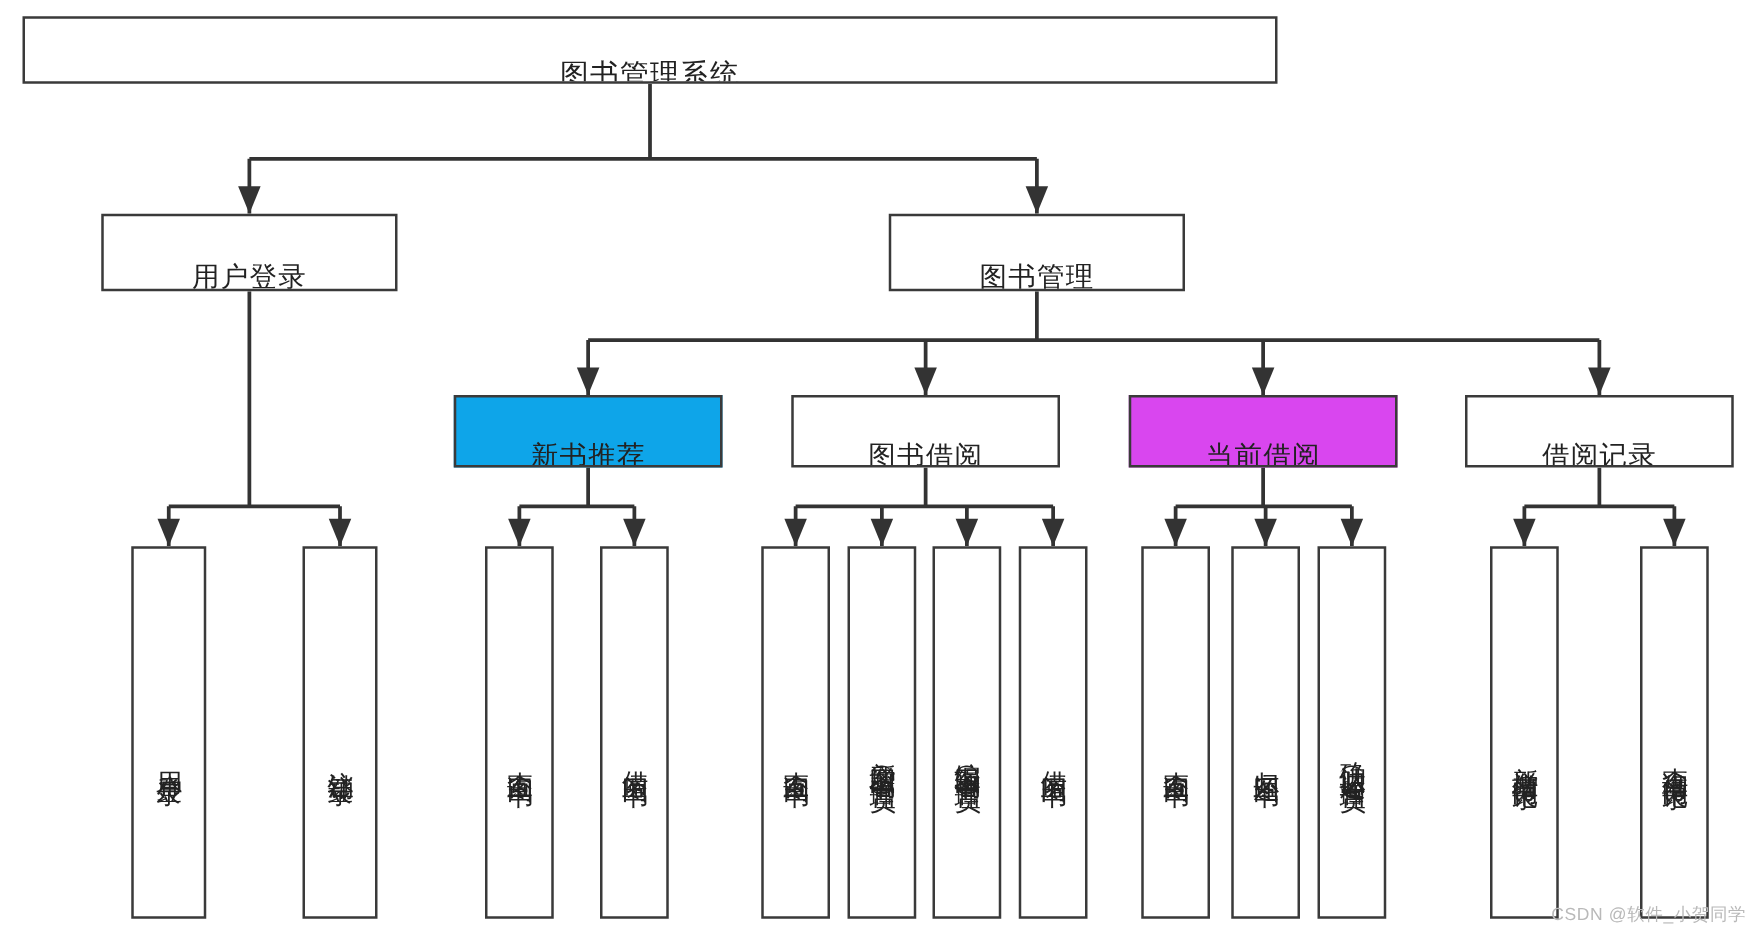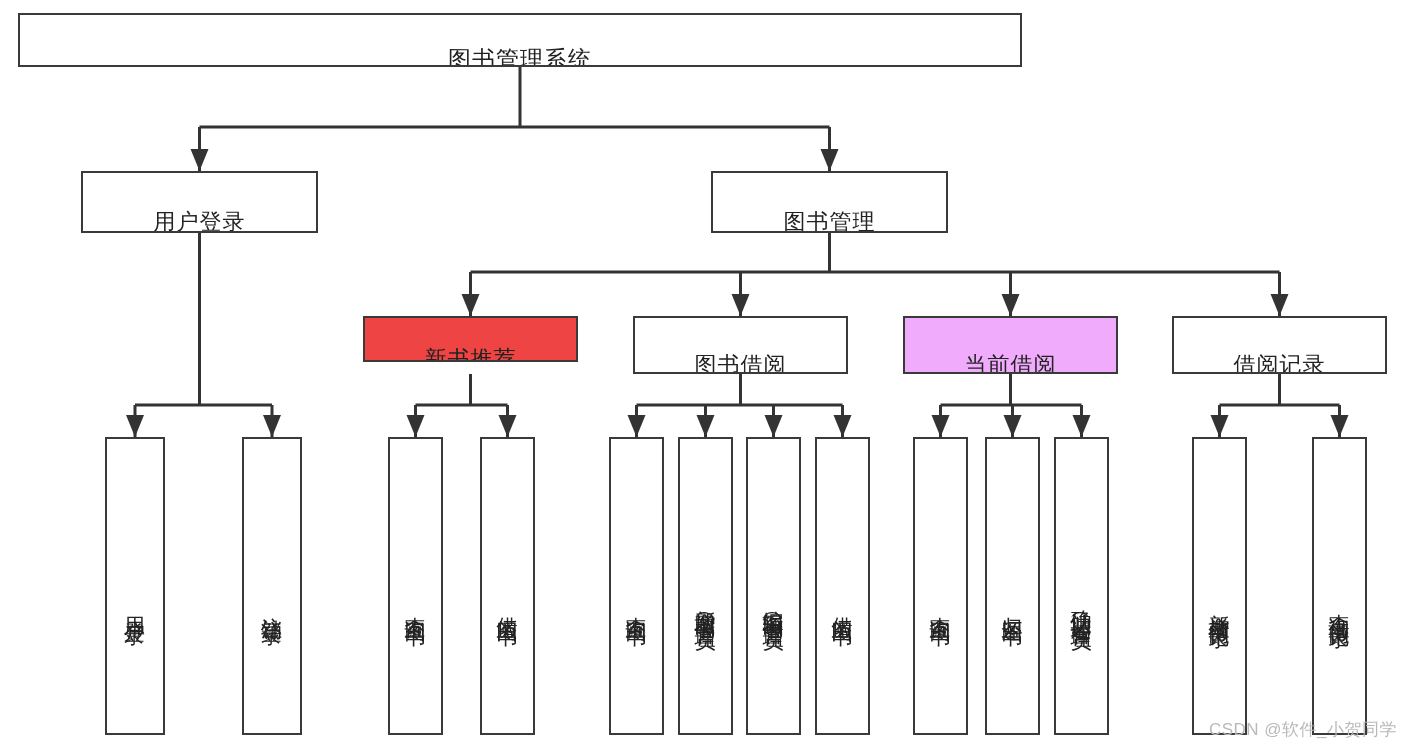--- a/index.html
+++ b/index.html
@@ -56,21 +56,21 @@
     letter-spacing: 3px;
     line-height: 1;
   }
   .node.root .node-label {
     font-size: 23px;
   }
   #watermark {
     position: absolute;
     right: 8px;
     bottom: 6px;
-    font-size: 17px;
+    font-size: 14px;
     color: #b9b9b9;
     white-space: nowrap;
     letter-spacing: 0.5px;
   }
 </style>
 </head>
 <body>
 
 <div id="canvas">
   <svg id="wires" viewBox="0 0 1405 747" xmlns="http://www.w3.org/2000/svg">
@@ -130,27 +130,27 @@
   <div id="nodes-layer">
       <div class="node horiz root" style="left: 18px; top: 13px; width: 1004px; height: 54px; border-color: rgb(58, 58, 58); background: rgb(255, 255, 255);">
         <span class="node-label" style="color: rgb(34, 34, 34);">图书管理系统</span>
       </div>
       <div class="node horiz" style="left: 81px; top: 171px; width: 237px; height: 62px; border-color: rgb(58, 58, 58); background: rgb(255, 255, 255);">
         <span class="node-label" style="color: rgb(34, 34, 34);">用户登录</span>
       </div>
       <div class="node horiz" style="left: 711px; top: 171px; width: 237px; height: 62px; border-color: rgb(58, 58, 58); background: rgb(255, 255, 255);">
         <span class="node-label" style="color: rgb(34, 34, 34);">图书管理</span>
       </div>
-      <div class="node horiz" style="left: 363px; top: 316px; width: 215px; height: 46px; border-color: rgb(58, 58, 58); background: #ef4444;">
+      <div class="node horiz" style="left: 363px; top: 316px; width: 215px; height: 58px; border-color: rgb(58, 58, 58); background: #0ea5e9;">
         <span class="node-label" style="color: rgb(34, 34, 34);">新书推荐</span>
       </div>
       <div class="node horiz" style="left: 633px; top: 316px; width: 215px; height: 58px; border-color: rgb(58, 58, 58); background: rgb(255, 255, 255); text-decoration: underline;">
         <span class="node-label" style="color: rgb(34, 34, 34);">图书借阅</span>
       </div>
-      <div class="node horiz" style="left: 903px; top: 316px; width: 215px; height: 58px; border-color: rgb(58, 58, 58); background: #f0abfc;">
+      <div class="node horiz" style="left: 903px; top: 316px; width: 215px; height: 58px; border-color: rgb(58, 58, 58); background: #d946ef;">
         <span class="node-label" style="color: rgb(34, 34, 34);">当前借阅</span>
       </div>
       <div class="node horiz" style="left: 1172px; top: 316px; width: 215px; height: 58px; border-color: rgb(58, 58, 58); background: rgb(255, 255, 255); text-decoration: underline;">
         <span class="node-label" style="color: rgb(34, 34, 34);">借阅记录</span>
       </div>
       <div class="node vert" style="left: 105px; top: 437px; width: 60px; height: 298px; border-color: rgb(58, 58, 58); background: rgb(255, 255, 255);">
         <span class="node-label" style="color: rgb(34, 34, 34);">用户登录</span>
       </div>
       <div class="node vert" style="left: 242px; top: 437px; width: 60px; height: 298px; border-color: rgb(58, 58, 58); background: rgb(255, 255, 255);">
         <span class="node-label" style="color: rgb(34, 34, 34);">注销登录</span>

